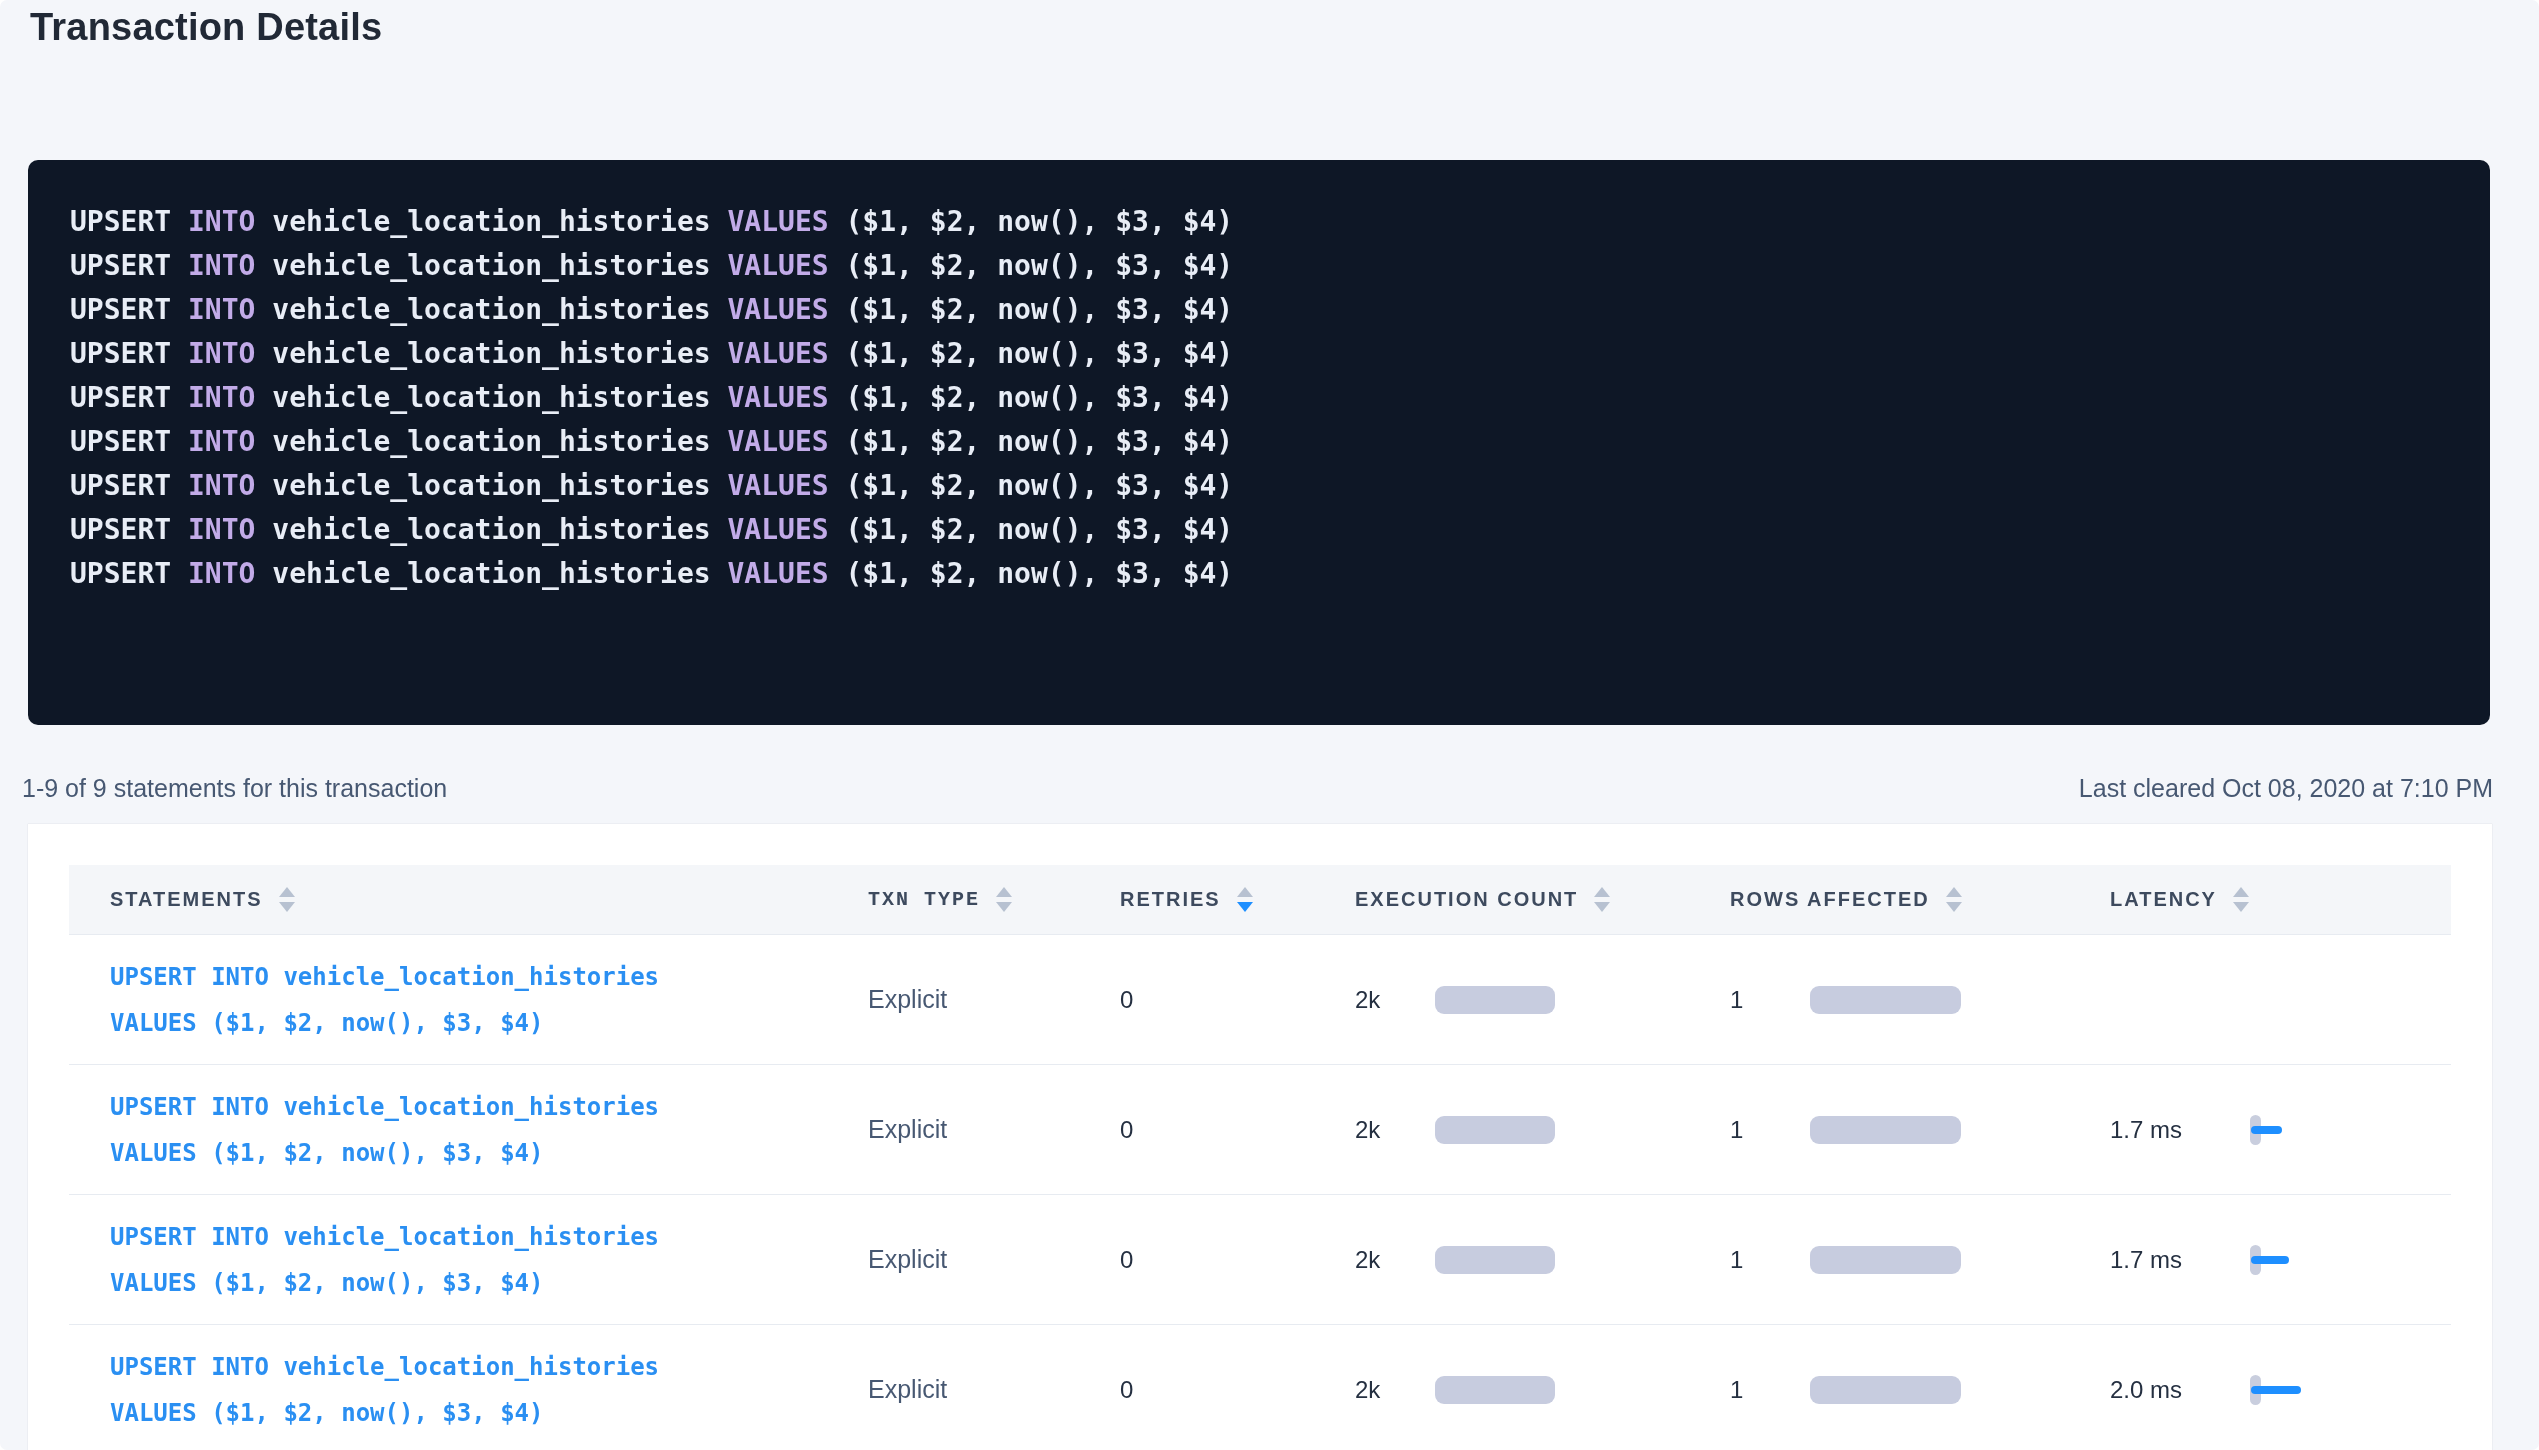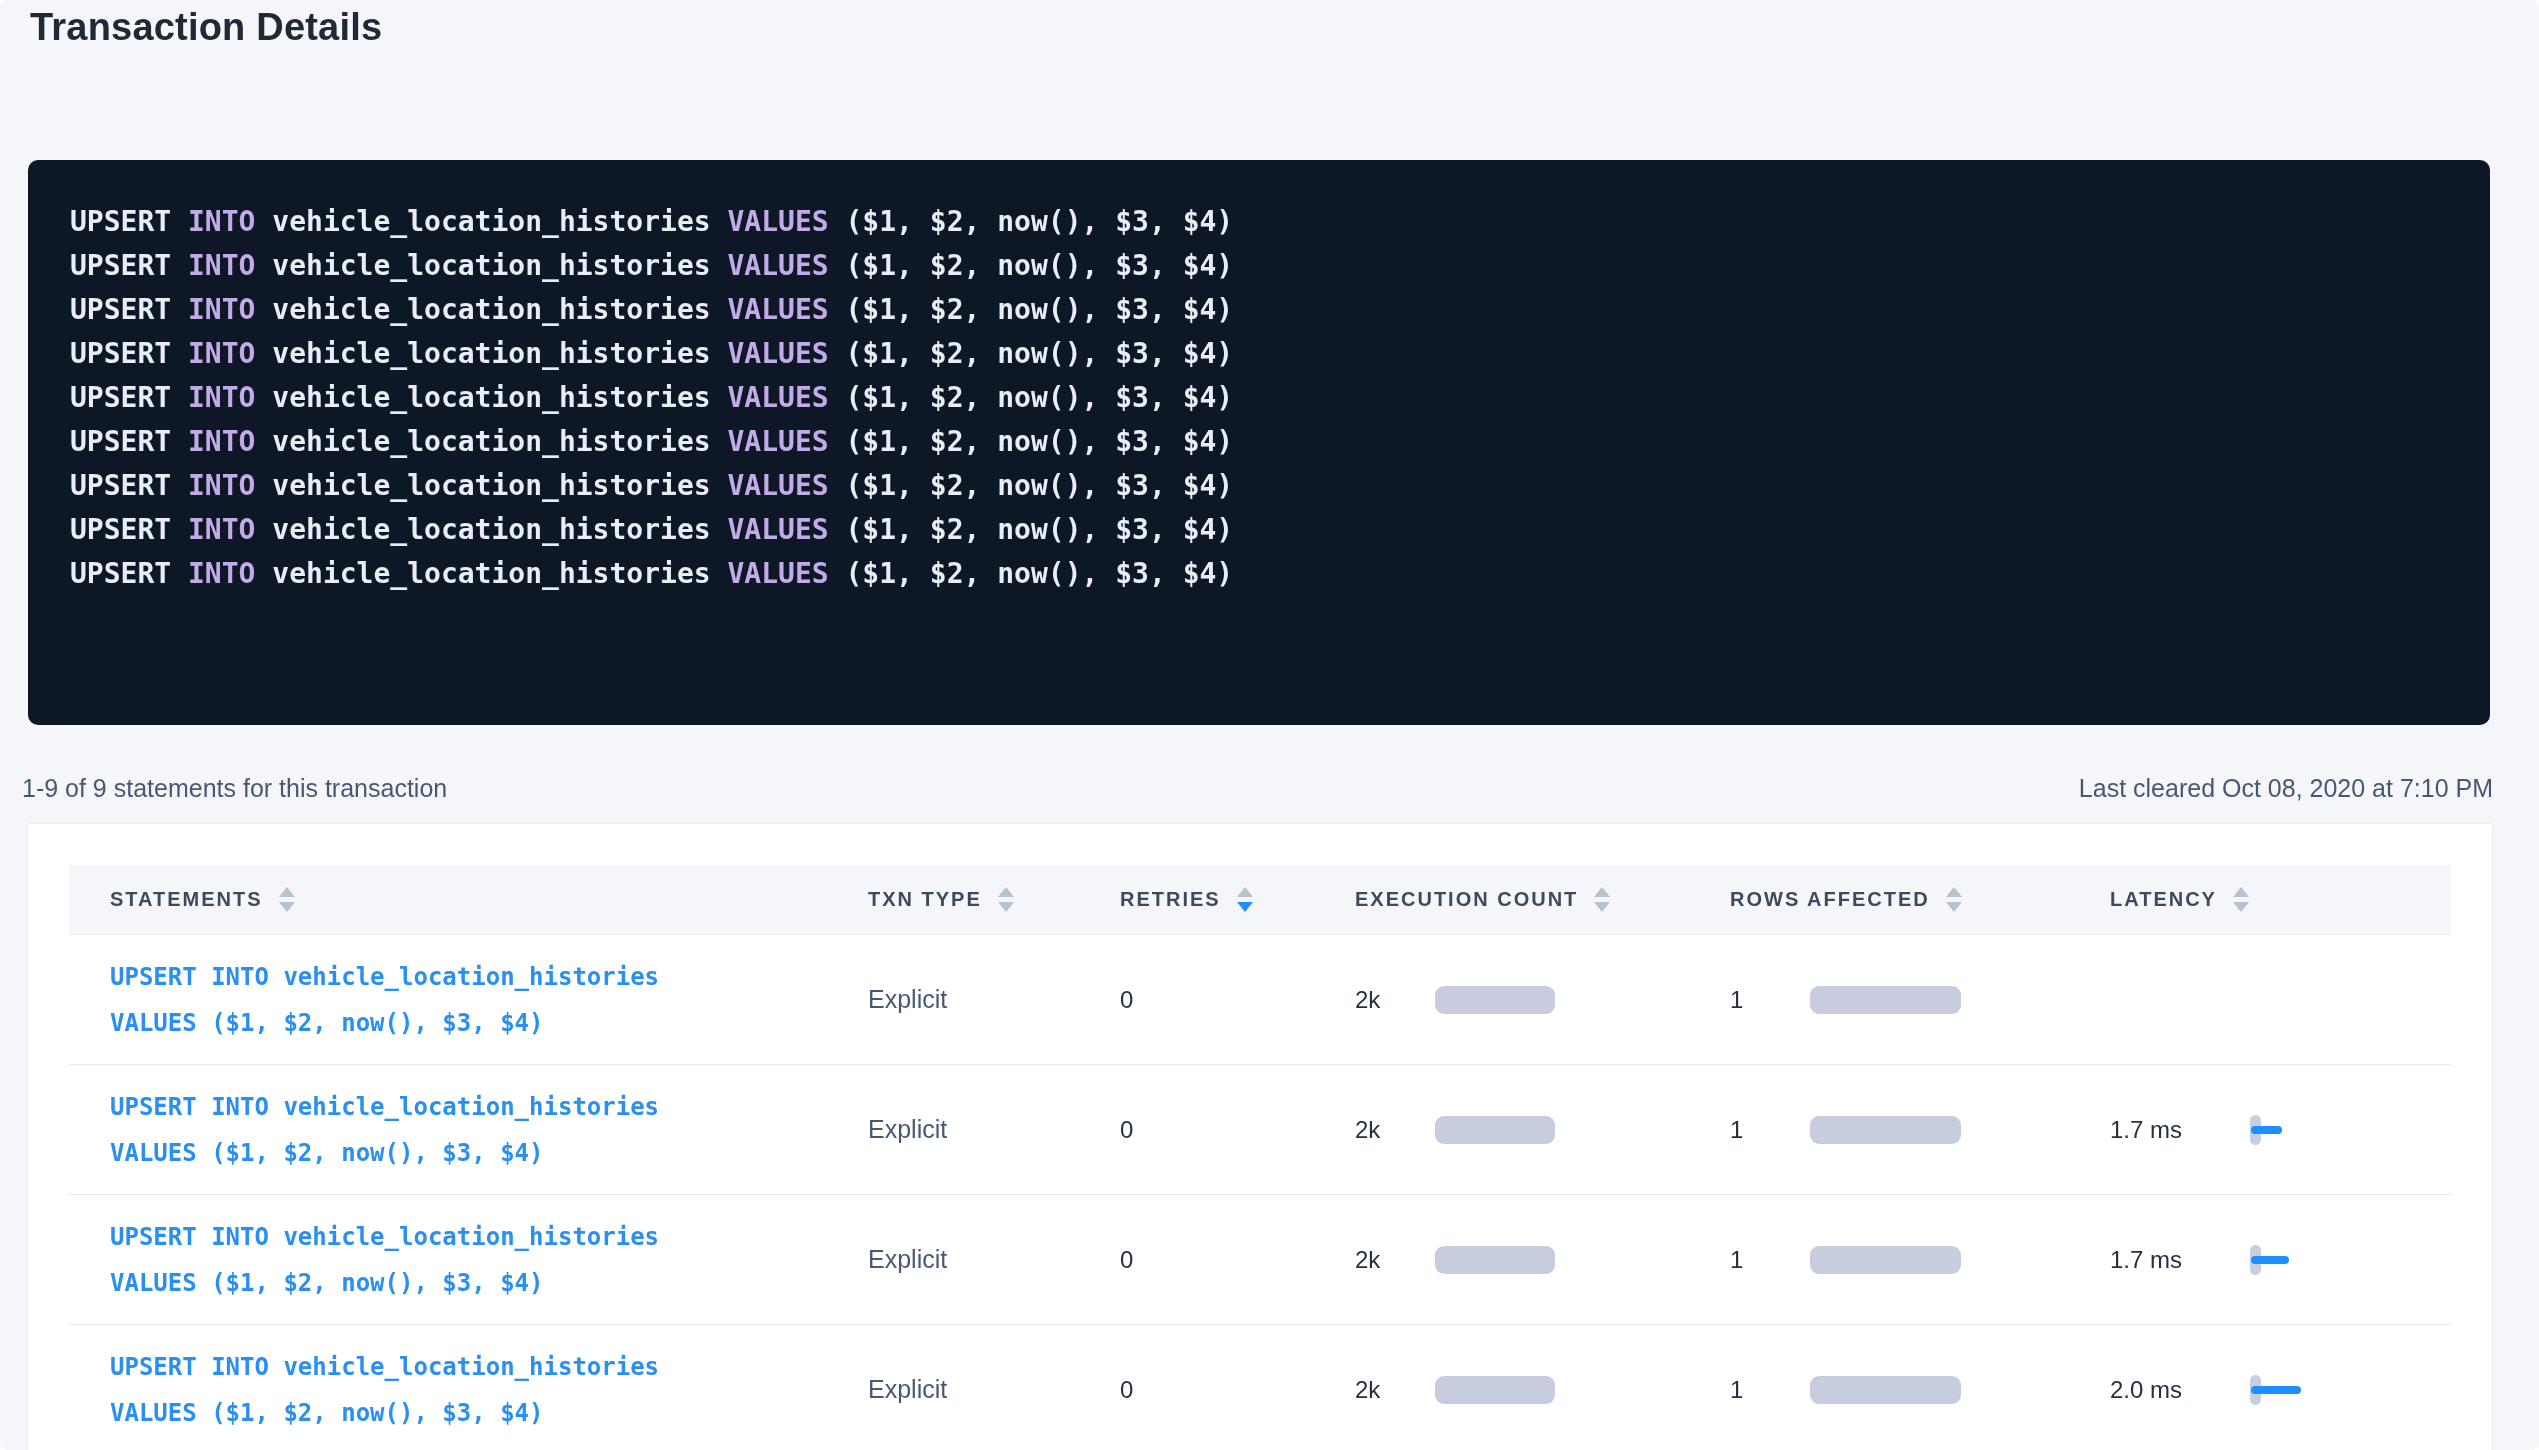--- a/index.html
+++ b/index.html
@@ -92,21 +92,21 @@
     height: 100%;
     box-sizing: border-box;
     font-size: 20px;
     font-weight: 700;
     letter-spacing: 2px;
     color: var(--header-text, #3d4a5e);
     cursor: pointer;
     white-space: nowrap;
   }
   .th.c1 { padding-left: 41px; }
-  .th.c2 { padding-left: 18px; }
+  .th.c2 { padding-left: 18px; font-family: Liberation Mono, monospace; }
   .th.c3 { padding-left: 15px; }
   .th.c6 { padding-left: 5px; text-align: right; }
 
   .arrows {
     display: inline-flex;
     flex-direction: column;
     gap: 5px;
     margin-left: 16px;
   }
   .arrows .tri-up {

